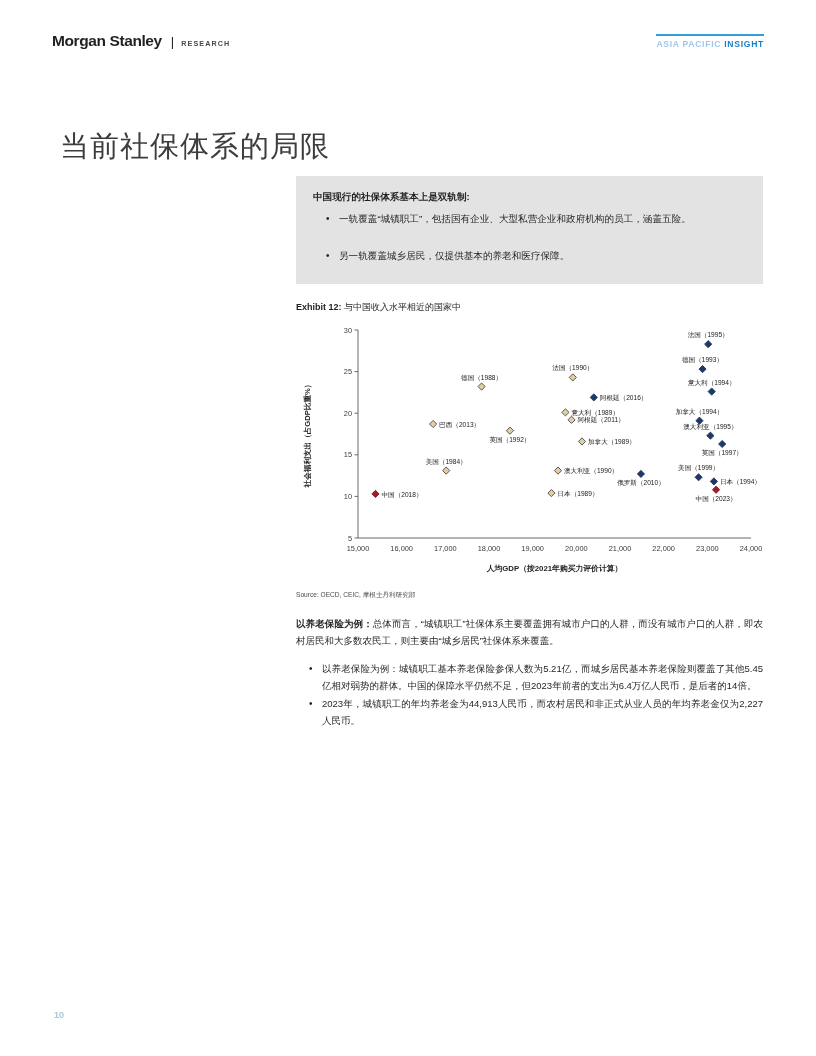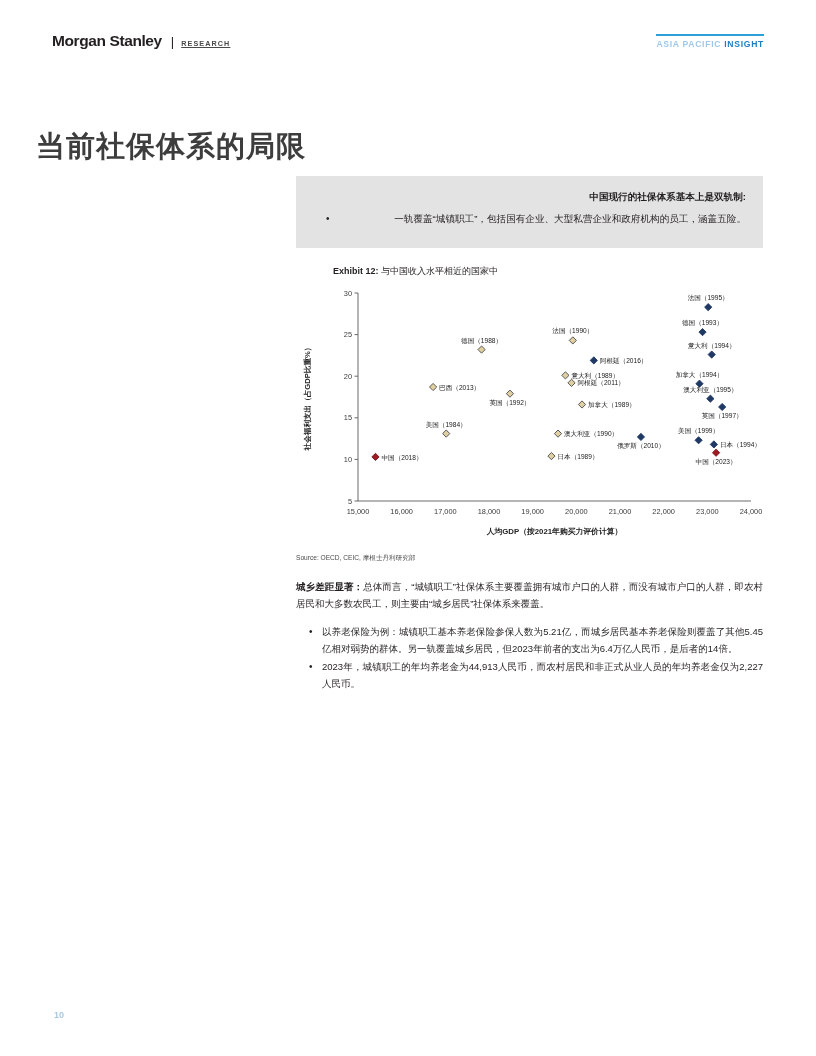--- a/index.html
+++ b/index.html
@@ -42,21 +42,20 @@
     font-size: 13px;
     color: #231f20;
     margin: 0 7px 0 9px;
     font-weight: 400;
   }
   .brand-research {
     font-size: 7.2px;
     font-weight: 700;
     letter-spacing: 1.1px;
     color: #4a4a4a;
-    text-decoration: underline;
   }
   .ribbon {
     position: absolute;
     right: 0;
     top: 2px;
     text-align: center;
   }
   .ribbon-rule {
     height: 2.2px;
     background: #2f9fd8;
@@ -68,41 +67,40 @@
     font-weight: 700;
     letter-spacing: 0.7px;
     white-space: nowrap;
   }
   .ribbon-a { color: #9fc8e8; }
   .ribbon-b { color: #1a80c4; }
 
   
   .page-title {
     position: absolute;
-    left: 36px;
+    left: 60px;
     top: 108px;
     font-size: 29px;
-    font-weight: 700;
+    font-weight: 400;
     color: #3d3d3d;
     letter-spacing: 1px;
   }
 
   
   .content {
     position: absolute;
     left: 296px;
     top: 176px;
     width: 467px;
   }
 
   .callout {
     background: #e3e3e3;
     padding: 14px 17px 20px 17px;
     margin-bottom: 17px;
-    text-align: right;
   }
   .callout-title {
     font-size: 9.6px;
     font-weight: 700;
     line-height: 1.5;
     margin-bottom: 7px;
   }
   .callout ul {
     margin: 0;
     padding-left: 26px;
@@ -129,21 +127,21 @@
     text-align: justify;
     margin: 0 0 11px 0;
   }
   .para b { font-weight: 700; }
 
   .exhibit-cap {
     font-size: 9px;
     margin: 14px 0 4px 0;
     line-height: 1.4;
   }
-  .exhibit-cap b { font-weight: 700; margin-left: 37px; }
+  .exhibit-cap b { font-weight: 700; }
 
   
   .chart-wrap {
     position: relative;
     width: 467px;
     height: 270px;
     margin-top: 4px;
   }
   .chart-svg { display: block; }
 
@@ -199,20 +197,21 @@
 </div>
 
 <h1 class="page-title">当前社保体系的局限</h1>
 
 <div class="content">
 
   <div class="callout">
     <div class="callout-title">中国现行的社保体系基本上是双轨制:</div>
     <ul>
       <li>一轨覆盖“城镇职工”，包括国有企业、大型私营企业和政府机构的员工，涵盖五险。</li>
+      <li>另一轨覆盖城乡居民，仅提供基本的养老和医疗保障。</li>
     </ul>
   </div>
 
 
   <div class="exhibit-cap"><b>Exhibit 12:</b> <span>与中国收入水平相近的国家中</span></div>
 
   <div class="chart-wrap">
     <svg class="chart-svg" width="467" height="268" viewBox="0 0 467 268">
       <g id="chart-root">
           <line x1="62" y1="12" x2="62" y2="220" stroke="#5a5a5a" stroke-width="0.9"></line>
@@ -284,23 +283,23 @@
           <path d="M 79.46666666666667 172.304 L 83.06666666666666 175.904 L 79.46666666666667 179.504 L 75.86666666666667 175.904 Z" fill="#a01c24" stroke="#7a1118" stroke-width="0.9"></path>
           <text x="85.46666666666667" y="178.504" text-anchor="start" font-size="6.6" font-family="&quot;Liberation Sans&quot;, sans-serif" fill="#1a1a1a">中国（2018）</text>
           <path d="M 420.06666666666666 168.144 L 423.6666666666667 171.744 L 420.06666666666666 175.344 L 416.46666666666664 171.744 Z" fill="#a01c24" stroke="#7a1118" stroke-width="0.9"></path>
           <text x="420.06666666666666" y="182.744" text-anchor="middle" font-size="6.6" font-family="&quot;Liberation Sans&quot;, sans-serif" fill="#1a1a1a">中国（2023）</text>
         </g>
     </svg>
   </div>
 
   <div class="source">Source: OECD, CEIC, 摩根士丹利研究部</div>
 
-  <p class="para"><b>城乡差距显著：</b><span>总体而言，“城镇职工”社保体系主要覆盖拥有城市户口的人群，而没有城市户口的人群，即农村居民和大多数农民工，则主要由“城乡居民”社保体系来覆盖。</span></p>
+  <p class="para"><b>以养老保险为例：</b><span>总体而言，“城镇职工”社保体系主要覆盖拥有城市户口的人群，而没有城市户口的人群，即农村居民和大多数农民工，则主要由“城乡居民”社保体系来覆盖。</span></p>
 
 
   <ul class="bullets">
-    <li>以养老保险为例：城镇职工基本养老保险参保人数为5.21亿，而城乡居民基本养老保险则覆盖了其他5.45亿相对弱势的群体。另一轨覆盖城乡居民，但2023年前者的支出为6.4万亿人民币，是后者的14倍。</li>
+    <li>以养老保险为例：城镇职工基本养老保险参保人数为5.21亿，而城乡居民基本养老保险则覆盖了其他5.45亿相对弱势的群体。中国的保障水平仍然不足，但2023年前者的支出为6.4万亿人民币，是后者的14倍。</li>
     <li>2023年，城镇职工的年均养老金为44,913人民币，而农村居民和非正式从业人员的年均养老金仅为2,227人民币。</li>
   </ul>
 
 </div>
 
 <div class="page-num">10</div>
 
 </body></html>

